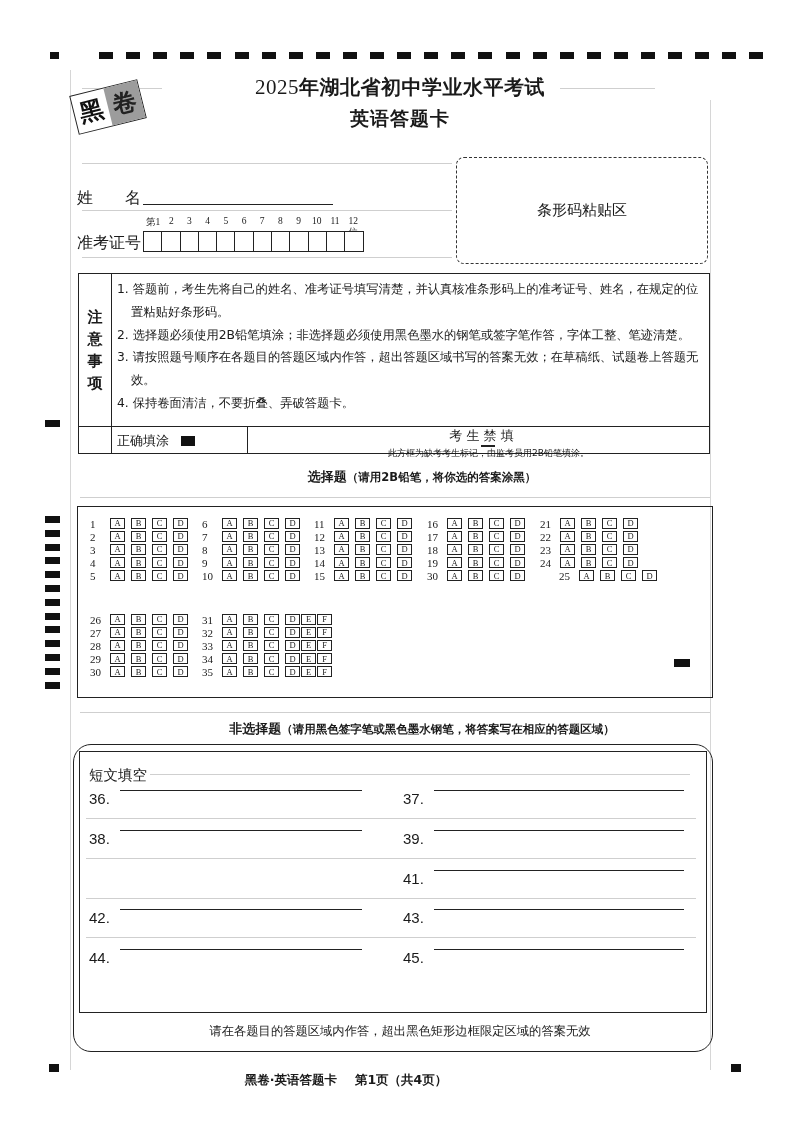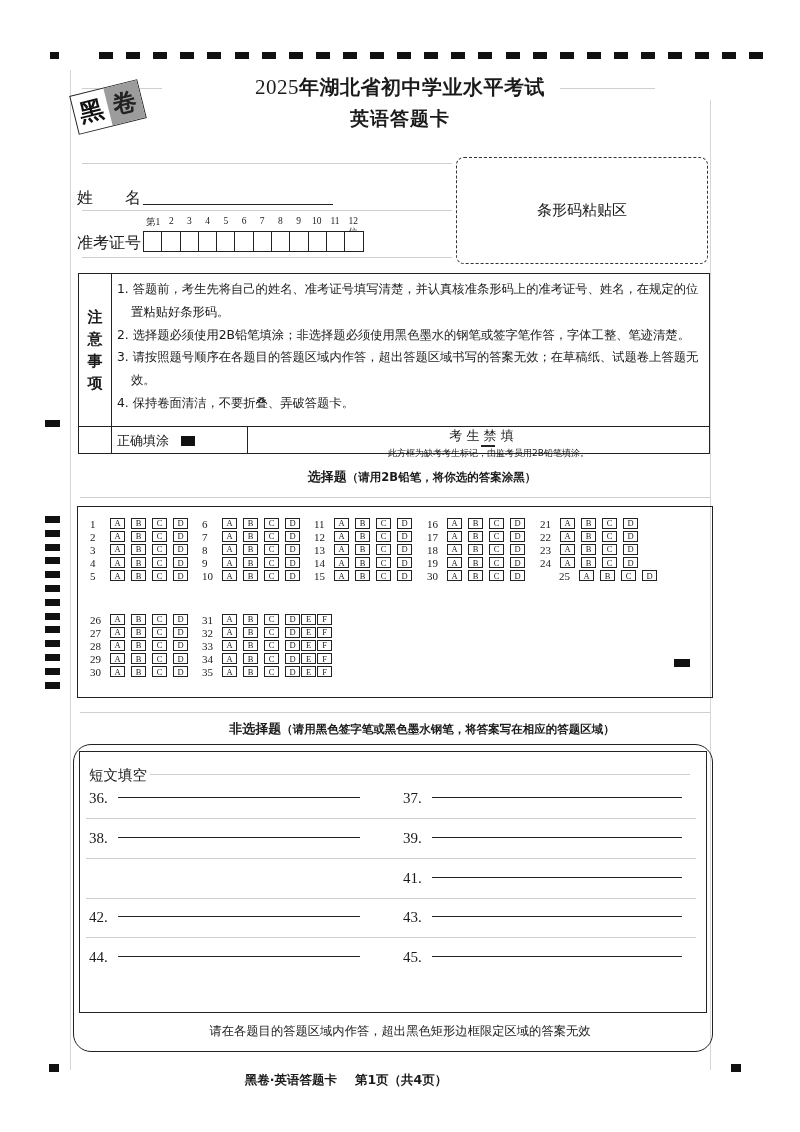--- a/index.html
+++ b/index.html
@@ -50,21 +50,21 @@
   .choice { position: absolute; left: 77px; top: 506px; width: 636px; height: 192px; border: 1.6px solid #222; }
   .q { position: absolute; display: flex; align-items: center; height: 13px; font-family: "Liberation Serif", serif; font-size: 11px; }
   .q .num { width: 20px; text-align: left; }
   .opt { width: 15px; height: 11px; border: 1px solid #222; margin-right: 6px; font-size: 8.5px; display: flex; align-items: center; justify-content: center; line-height: 1; background: #fff; }
   .q.six .opt { margin-right: 1px; }
 
   
   .outer-round { position: absolute; left: 73px; top: 744px; width: 640px; height: 308px; border: 1.6px solid #222; border-radius: 18px; }
   .inner-box { position: absolute; left: 79px; top: 751px; width: 628px; height: 262px; border: 1.6px solid #222; }
   .inner-box .head { position: absolute; left: 9px; top: 14px; font-family: "DejaVu Sans", sans-serif; font-size: 14.5px; }
-  .blank { position: absolute; display: flex; align-items: center; font-family: Liberation Serif, serif; font-size: 15px; }
+  .blank { position: absolute; display: flex; align-items: flex-start; font-family: Liberation Sans, sans-serif; font-size: 15px; }
   .blank .line { height: 1px; background: #222; margin-left: 10px; margin-bottom: 3px; }
   .footer-note { position: absolute; left: 0; width: 800px; top: 1023px; text-align: center; font-family: "DejaVu Sans", sans-serif; font-size: 12.3px; }
 
   .page-footer { position: absolute; left: 0; width: 692px; top: 1072px; text-align: center; font-family: "DejaVu Sans", sans-serif; font-size: 12.5px; font-weight: bold; word-spacing: 2px; }
   .page-footer .gap { display: inline-block; width: 18px; }
 </style>
 </head>
 <body>
 
 <div id="top-marks"></div>

